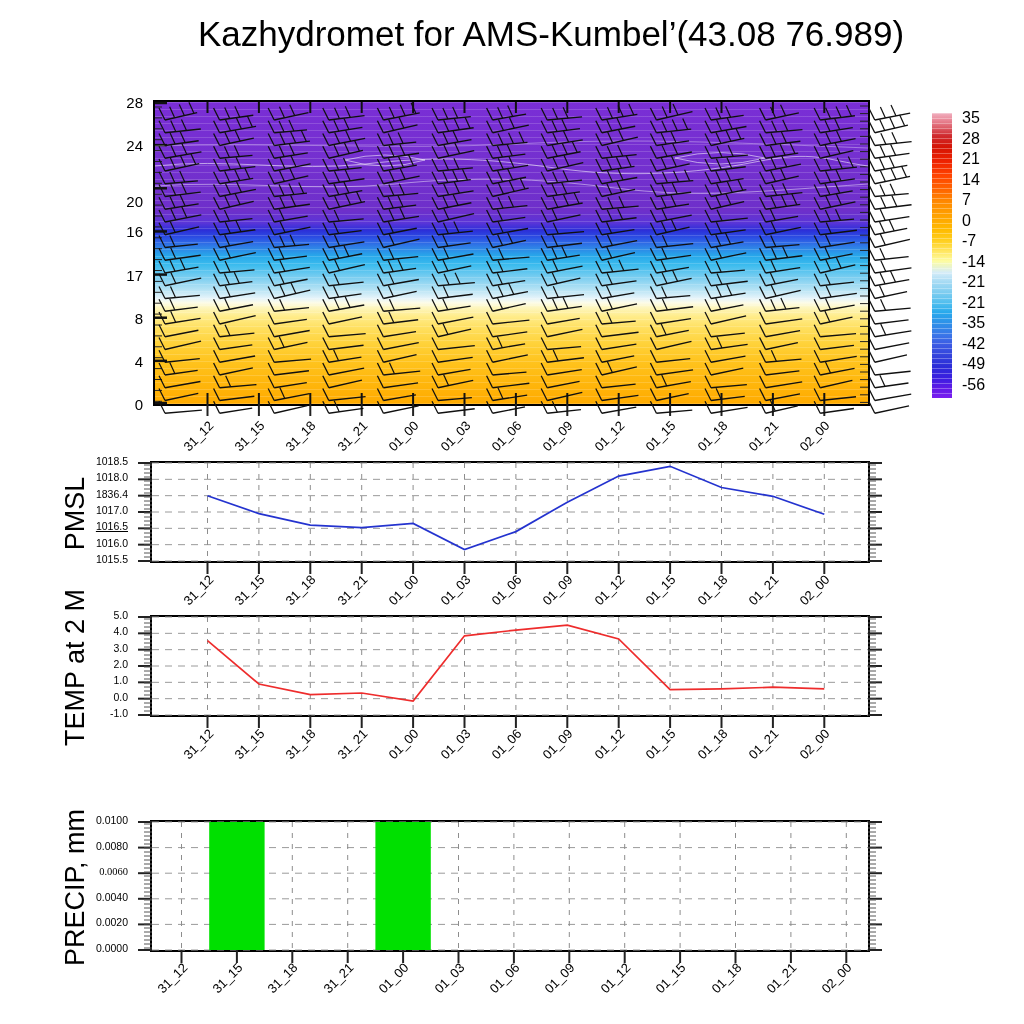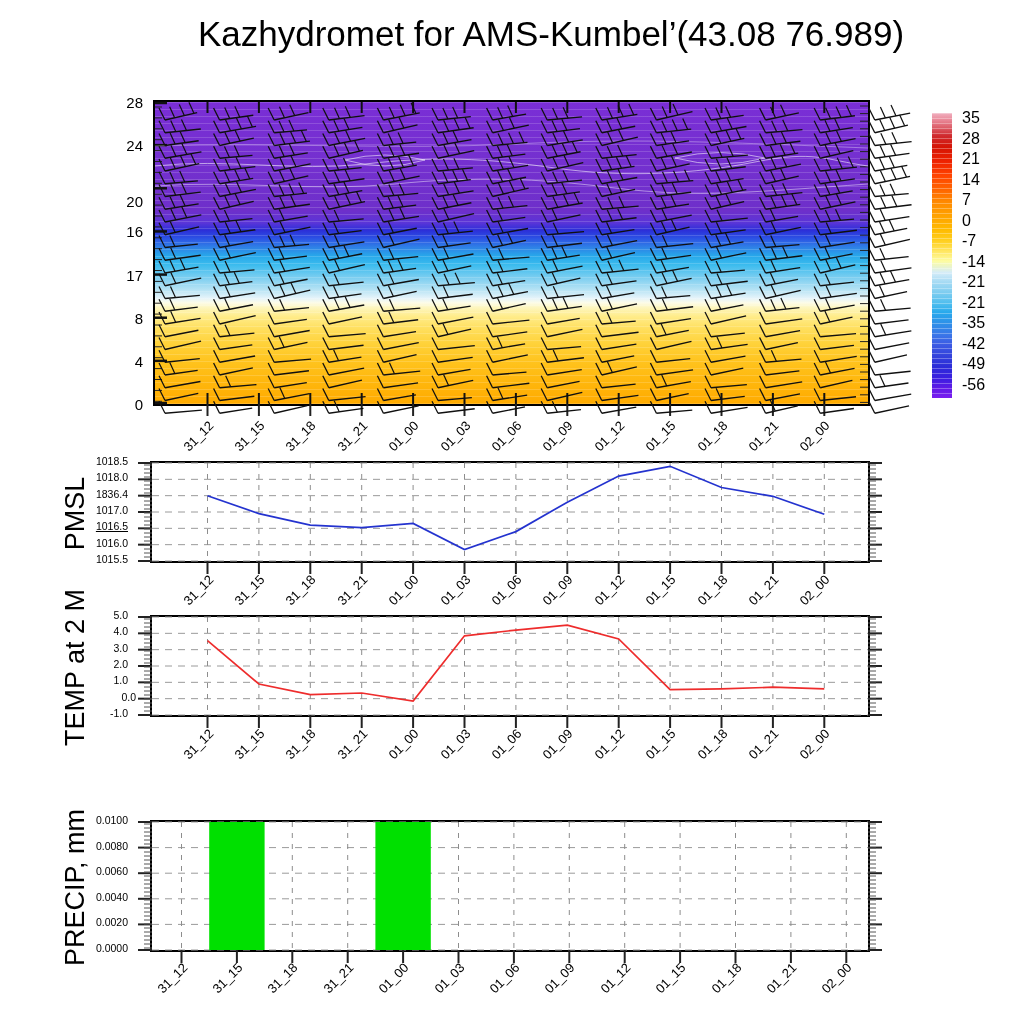--- a/index.html
+++ b/index.html
@@ -1654,30 +1654,30 @@
       <div class="cb-label" style="top: 364.3px;">-49</div>
       <div class="cb-label" style="top: 384.8px;">-56</div>
       <div class="abs ylab-sm" style="left: 68px; top: 559px;">1015.5</div>
       <div class="abs ylab-sm" style="left: 68px; top: 542.667px;">1016.0</div>
       <div class="abs ylab-sm" style="left: 68px; top: 526.333px; text-decoration: underline;">1016.5</div>
       <div class="abs ylab-sm" style="left: 68px; top: 510px;">1017.0</div>
       <div class="abs ylab-sm" style="left: 68px; top: 493.667px;">1836.4</div>
       <div class="abs ylab-sm" style="left: 68px; top: 477.333px;">1018.0</div>
       <div class="abs ylab-sm" style="left: 68px; top: 461px;">1018.5</div>
       <div class="abs ylab-sm" style="left: 68px; top: 713px;">-1.0</div>
-      <div class="abs ylab-sm" style="left: 76px; top: 696.667px;">0.0</div>
+      <div class="abs ylab-sm" style="left: 68px; top: 696.667px;">0.0</div>
       <div class="abs ylab-sm" style="left: 68px; top: 680.333px;">1.0</div>
       <div class="abs ylab-sm" style="left: 68px; top: 664px;">2.0</div>
       <div class="abs ylab-sm" style="left: 68px; top: 647.667px;">3.0</div>
       <div class="abs ylab-sm" style="left: 68px; top: 631.333px;">4.0</div>
       <div class="abs ylab-sm" style="left: 68px; top: 615px;">5.0</div>
       <div class="abs ylab-sm" style="left: 68px; top: 948px;">0.0000</div>
       <div class="abs ylab-sm" style="left: 68px; top: 922.4px;">0.0020</div>
       <div class="abs ylab-sm" style="left: 68px; top: 896.8px;">0.0040</div>
-      <div class="abs ylab-sm" style="left: 68px; top: 871.2px;">0.0060</div>
+      <div class="abs ylab-sm" style="left: 68px; top: 871.2px; font-family: Liberation Serif, serif;">0.0060</div>
       <div class="abs ylab-sm" style="left: 68px; top: 845.6px;">0.0080</div>
       <div class="abs ylab-sm" style="left: 68px; top: 820px;">0.0100</div>
       <div class="abs ylab-big" style="left: 99px; top: 404px;">0</div>
       <div class="abs ylab-big" style="left: 99px; top: 360.857px;">4</div>
       <div class="abs ylab-big" style="left: 99px; top: 317.714px;">8</div>
       <div class="abs ylab-big" style="left: 99px; top: 274.571px;">17</div>
       <div class="abs ylab-big" style="left: 99px; top: 231.429px;">16</div>
       <div class="abs ylab-big" style="left: 99px; top: 201px;">20</div>
       <div class="abs ylab-big" style="left: 99px; top: 145.143px;">24</div>
       <div class="abs ylab-big" style="left: 99px; top: 102px;">28</div>

